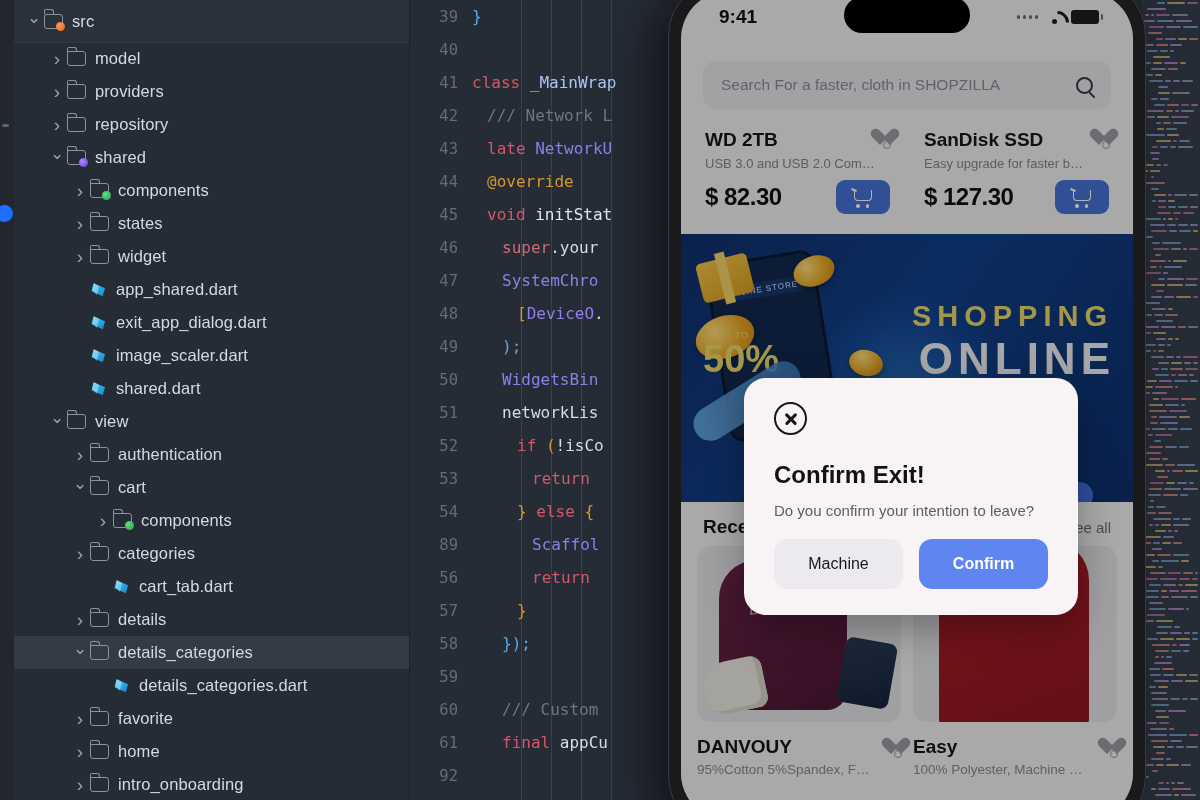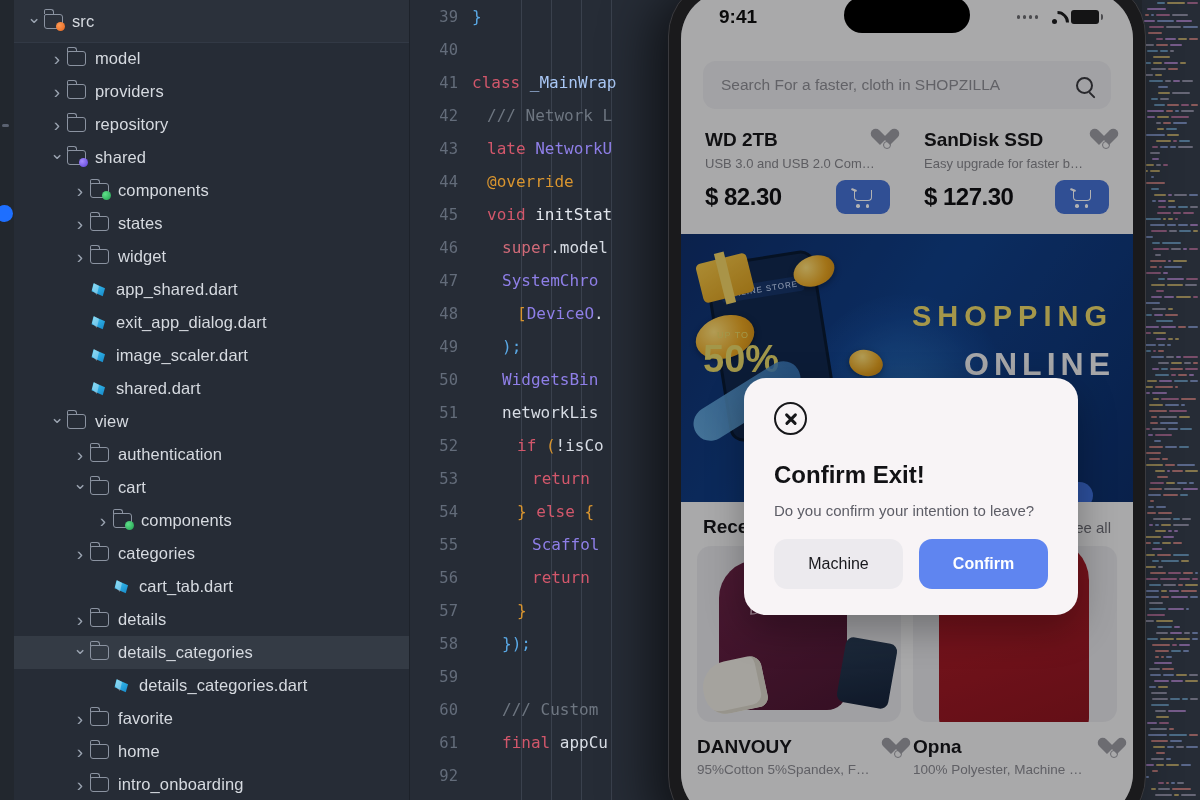--- a/index.html
+++ b/index.html
@@ -261,22 +261,22 @@
   .banner .glow {
     position: absolute; left: 120px; top: 60px; width: 210px; height: 210px;
     border-radius: 50%;
     background: radial-gradient(circle, rgba(80,180,255,.38) 0%, rgba(40,120,220,.12) 55%, transparent 72%);
   }
   .banner-word1 {
     position: absolute; right: 20px; top: 66px;
     font-size: 29px; letter-spacing: 6px; font-weight: bold; color: #ecd96a;
   }
   .banner-word2 {
-    position: absolute; right: 18px; top: 112px;
-    font-size: 32px; letter-spacing: 5px; font-weight: bold; color: #f0f0f2;
+    position: absolute; right: 18px; top: 100px;
+    font-size: 44px; letter-spacing: 5px; font-weight: bold; color: #f0f0f2;
   }
   .banner-cta {
     position: absolute; right: 40px; top: 248px; padding: 6px 18px;
     background: #3f72e0; color: #fff; border-radius: 16px; font-size: 13px; font-weight: bold;
   }
   .phone-card {
     position: absolute; left: 36px; top: 22px; width: 110px; height: 180px;
     background: #12294f; border: 3px solid #0a1a33; border-radius: 14px;
     transform: rotate(-9deg);
   }
@@ -534,30 +534,30 @@
       <div class="iguide" style="left:171px"></div>
       <div class="iguide" style="left:201px"></div>
       <div id="code-lines">
           <div class="code-line"><span class="gutter">39</span><span class="code-text" style="padding-left:0px"><span class="tok-punct">}</span></span></div>
           <div class="code-line"><span class="gutter">40</span><span class="code-text" style="padding-left:0px"></span></div>
           <div class="code-line"><span class="gutter">41</span><span class="code-text" style="padding-left:0px"><span class="tok-kw">class </span><span class="tok-cls">_MainWrap</span></span></div>
           <div class="code-line"><span class="gutter">42</span><span class="code-text" style="padding-left:15px"><span class="tok-com">/// Network L</span></span></div>
           <div class="code-line"><span class="gutter">43</span><span class="code-text" style="padding-left:15px"><span class="tok-kw">late </span><span class="tok-type">NetworkU</span></span></div>
           <div class="code-line"><span class="gutter">44</span><span class="code-text" style="padding-left:15px"><span class="tok-ann">@override</span></span></div>
           <div class="code-line"><span class="gutter">45</span><span class="code-text" style="padding-left:15px"><span class="tok-kw">void </span><span class="tok-fn">initStat</span></span></div>
-          <div class="code-line"><span class="gutter">46</span><span class="code-text" style="padding-left:30px"><span class="tok-kw2">super</span><span class="tok-plain">.model</span></span></div>
+          <div class="code-line"><span class="gutter">46</span><span class="code-text" style="padding-left:30px"><span class="tok-kw2">super</span><span class="tok-plain">.your</span></span></div>
           <div class="code-line"><span class="gutter">47</span><span class="code-text" style="padding-left:30px"><span class="tok-type">SystemChro</span></span></div>
           <div class="code-line"><span class="gutter">48</span><span class="code-text" style="padding-left:45px"><span class="tok-brace">[</span><span class="tok-type">DeviceO</span><span class="tok-plain">.</span></span></div>
           <div class="code-line"><span class="gutter">49</span><span class="code-text" style="padding-left:30px"><span class="tok-punct">);</span></span></div>
           <div class="code-line"><span class="gutter">50</span><span class="code-text" style="padding-left:30px"><span class="tok-type">WidgetsBin</span></span></div>
           <div class="code-line"><span class="gutter">51</span><span class="code-text" style="padding-left:30px"><span class="tok-plain">networkLis</span></span></div>
           <div class="code-line"><span class="gutter">52</span><span class="code-text" style="padding-left:45px"><span class="tok-kw">if </span><span class="tok-brace">(</span><span class="tok-plain">!isCo</span></span></div>
           <div class="code-line"><span class="gutter">53</span><span class="code-text" style="padding-left:60px"><span class="tok-kw">return</span></span></div>
           <div class="code-line"><span class="gutter">54</span><span class="code-text" style="padding-left:45px"><span class="tok-brace">} </span><span class="tok-kw">else </span><span class="tok-brace">{</span></span></div>
-          <div class="code-line"><span class="gutter">55</span><span class="code-text" style="padding-left:60px"><span class="tok-type">Scaffol</span></span></div>
+          <div class="code-line"><span class="gutter">89</span><span class="code-text" style="padding-left:60px"><span class="tok-type">Scaffol</span></span></div>
           <div class="code-line"><span class="gutter">56</span><span class="code-text" style="padding-left:60px"><span class="tok-kw">return</span></span></div>
           <div class="code-line"><span class="gutter">57</span><span class="code-text" style="padding-left:45px"><span class="tok-brace">}</span></span></div>
           <div class="code-line"><span class="gutter">58</span><span class="code-text" style="padding-left:30px"><span class="tok-punct">});</span></span></div>
           <div class="code-line"><span class="gutter">59</span><span class="code-text" style="padding-left:0px"></span></div>
           <div class="code-line"><span class="gutter">60</span><span class="code-text" style="padding-left:30px"><span class="tok-com">/// Custom</span></span></div>
           <div class="code-line"><span class="gutter">61</span><span class="code-text" style="padding-left:30px"><span class="tok-kw">final </span><span class="tok-plain">appCu</span></span></div>
           <div class="code-line"><span class="gutter">92</span><span class="code-text" style="padding-left:0px"></span></div>
           <div class="code-line"><span class="gutter">63</span><span class="code-text" style="padding-left:30px"><span class="tok-kw">if </span><span class="tok-brace">(</span><span class="tok-plain">appCust</span></span></div>
         </div>
       <div class="mm-scroll"></div>
@@ -1291,21 +1291,21 @@
                 <span class="heart-o"></span>
               </span>
             </div>
             <div class="rp-desc">95%Cotton 5%Spandex, F…</div>
           </div>
           <div class="rp-card">
             <div class="rp-img a">
               <div class="rp-shirt-red"></div>
             </div>
             <div class="rp-head">
-              <span class="rp-name">Opna</span>
+              <span class="rp-name">Easy</span>
               <span class="heart" style="margin-top:16px">
                 <span class="heart-o"></span>
               </span>
             </div>
             <div class="rp-desc">100% Polyester, Machine …</div>
           </div>
         </div>
 
       <div class="scrim"></div>
 

